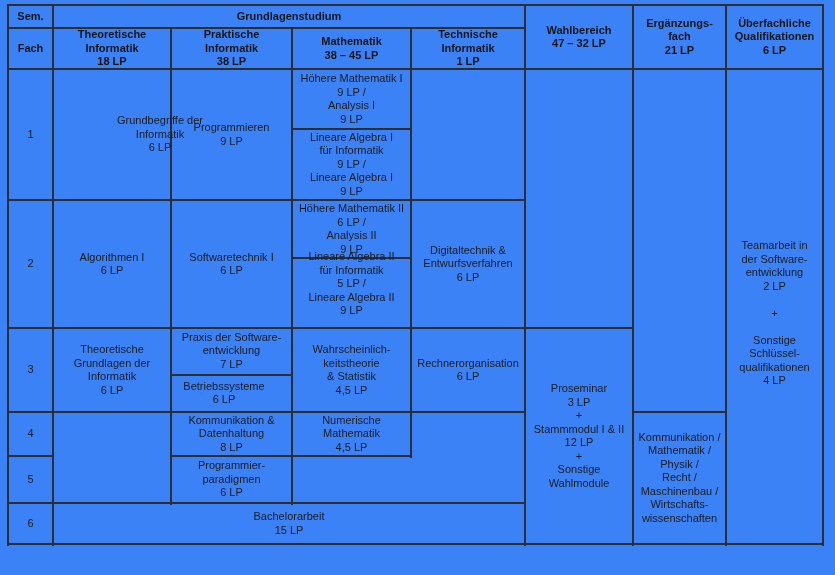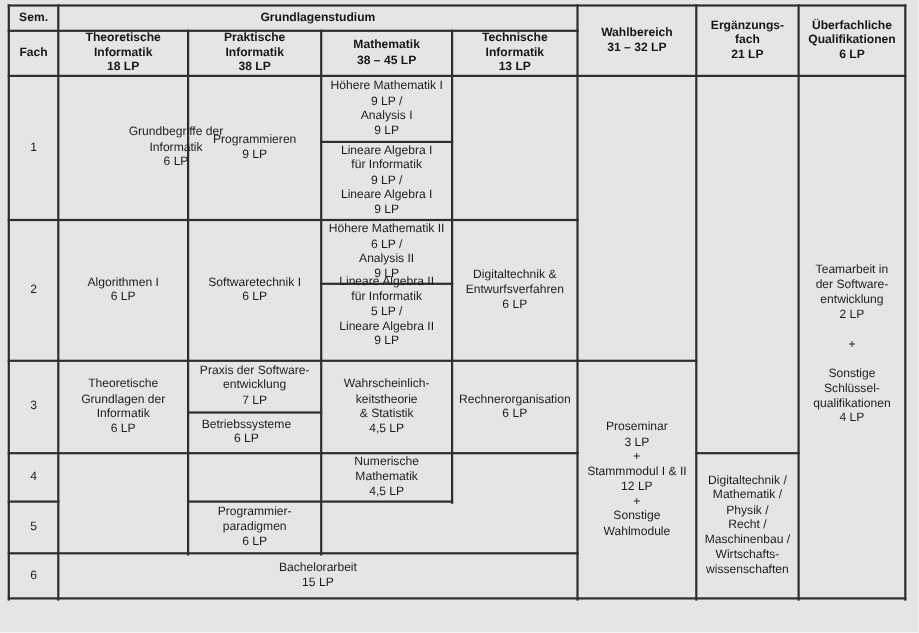--- a/index.html
+++ b/index.html
@@ -2,21 +2,21 @@
 <html><head>
 <meta charset="utf-8">
 <style>
   * { margin: 0; padding: 0; box-sizing: border-box; }
   html, body { background: #ffffff; }
   body { font-family: "Liberation Sans", "DejaVu Sans", sans-serif; }
   .page {
     position: relative;
     width: 835px;
     height: 575px;
-    background: #e5e5e5;
+    background: #3b82f6;
     overflow: hidden;
   }
   .vline, .hline {
     position: absolute;
     background: #2e2e2e;
   }
   .vline { width: 2px; }
   .hline { height: 2px; }
   .cell {
     position: absolute;
@@ -82,23 +82,23 @@
   <div class="cell hdr" style="left:53px; top:28px; width:118px; height:41px;">Theoretische
 Informatik
 18 LP</div>
   <div class="cell hdr" style="left:171px; top:28px; width:121px; height:41px;">Praktische
 Informatik
 38 LP</div>
   <div class="cell hdr" style="left:292px; top:28px; width:119px; height:41px;">Mathematik
 38 – 45 LP</div>
   <div class="cell hdr" style="left:411px; top:28px; width:114px; height:41px;">Technische
 Informatik
-13 LP</div>
+1 LP</div>
   <div class="cell hdr" style="left:525px; top:5px; width:108px; height:64px;">Wahlbereich
-31 – 32 LP</div>
+47 – 32 LP</div>
   <div class="cell hdr" style="left:633px; top:5px; width:93px; height:64px;">Ergänzungs-
 fach
 21 LP</div>
   <div class="cell hdr" style="left:726px; top:5px; width:97px; height:64px;">Überfachliche
 Qualifikationen
 6 LP</div>
 
   <div class="cell" style="left:8px; top:69px; width:45px; height:131px;">1</div>
   <div class="cell" style="left:8px; top:200px; width:45px; height:128px;">2</div>
   <div class="cell" style="left:8px; top:328px; width:45px; height:84px;">3</div>
@@ -147,39 +147,42 @@
 7 LP</div>
   <div class="cell" style="left:171px; top:374px; width:106px; height:38px;">Betriebssysteme
 6 LP</div>
   <div class="cell" style="left:292px; top:328px; width:119px; height:84px;">Wahrscheinlich-
 keitstheorie
 &amp; Statistik
 4,5 LP</div>
   <div class="cell" style="left:411px; top:328px; width:114px; height:84px;">Rechnerorganisation
 6 LP</div>
 
+  <div class="cell" style="left:171px; top:412px; width:121px; height:44px;">Kommunikation &amp;
+Datenhaltung
+8 LP</div>
   <div class="cell" style="left:292px; top:412px; width:119px; height:44px;">Numerische
 Mathematik
 4,5 LP</div>
   <div class="cell" style="left:171px; top:456px; width:121px; height:47px;">Programmier-
 paradigmen
 6 LP</div>
 
   <div class="cell" style="left:53px; top:503px; width:472px; height:41px;">Bachelorarbeit
 15 LP</div>
 
   <div class="cell" style="left:525px; top:328px; width:108px; height:216px;">Proseminar
 3 LP
 +
 Stammmodul I &amp; II
 12 LP
 +
 Sonstige
 Wahlmodule</div>
-  <div class="cell" style="left:633px; top:412px; width:93px; height:132px;">Digitaltechnik /
+  <div class="cell" style="left:633px; top:412px; width:93px; height:132px;">Kommunikation /
 Mathematik /
 Physik /
 Recht /
 Maschinenbau /
 Wirtschafts-
 wissenschaften</div>
   <div class="cell" style="left:726px; top:69px; width:97px; height:475px; padding-top:16px;">Teamarbeit in
 der Software-
 entwicklung
 2 LP

